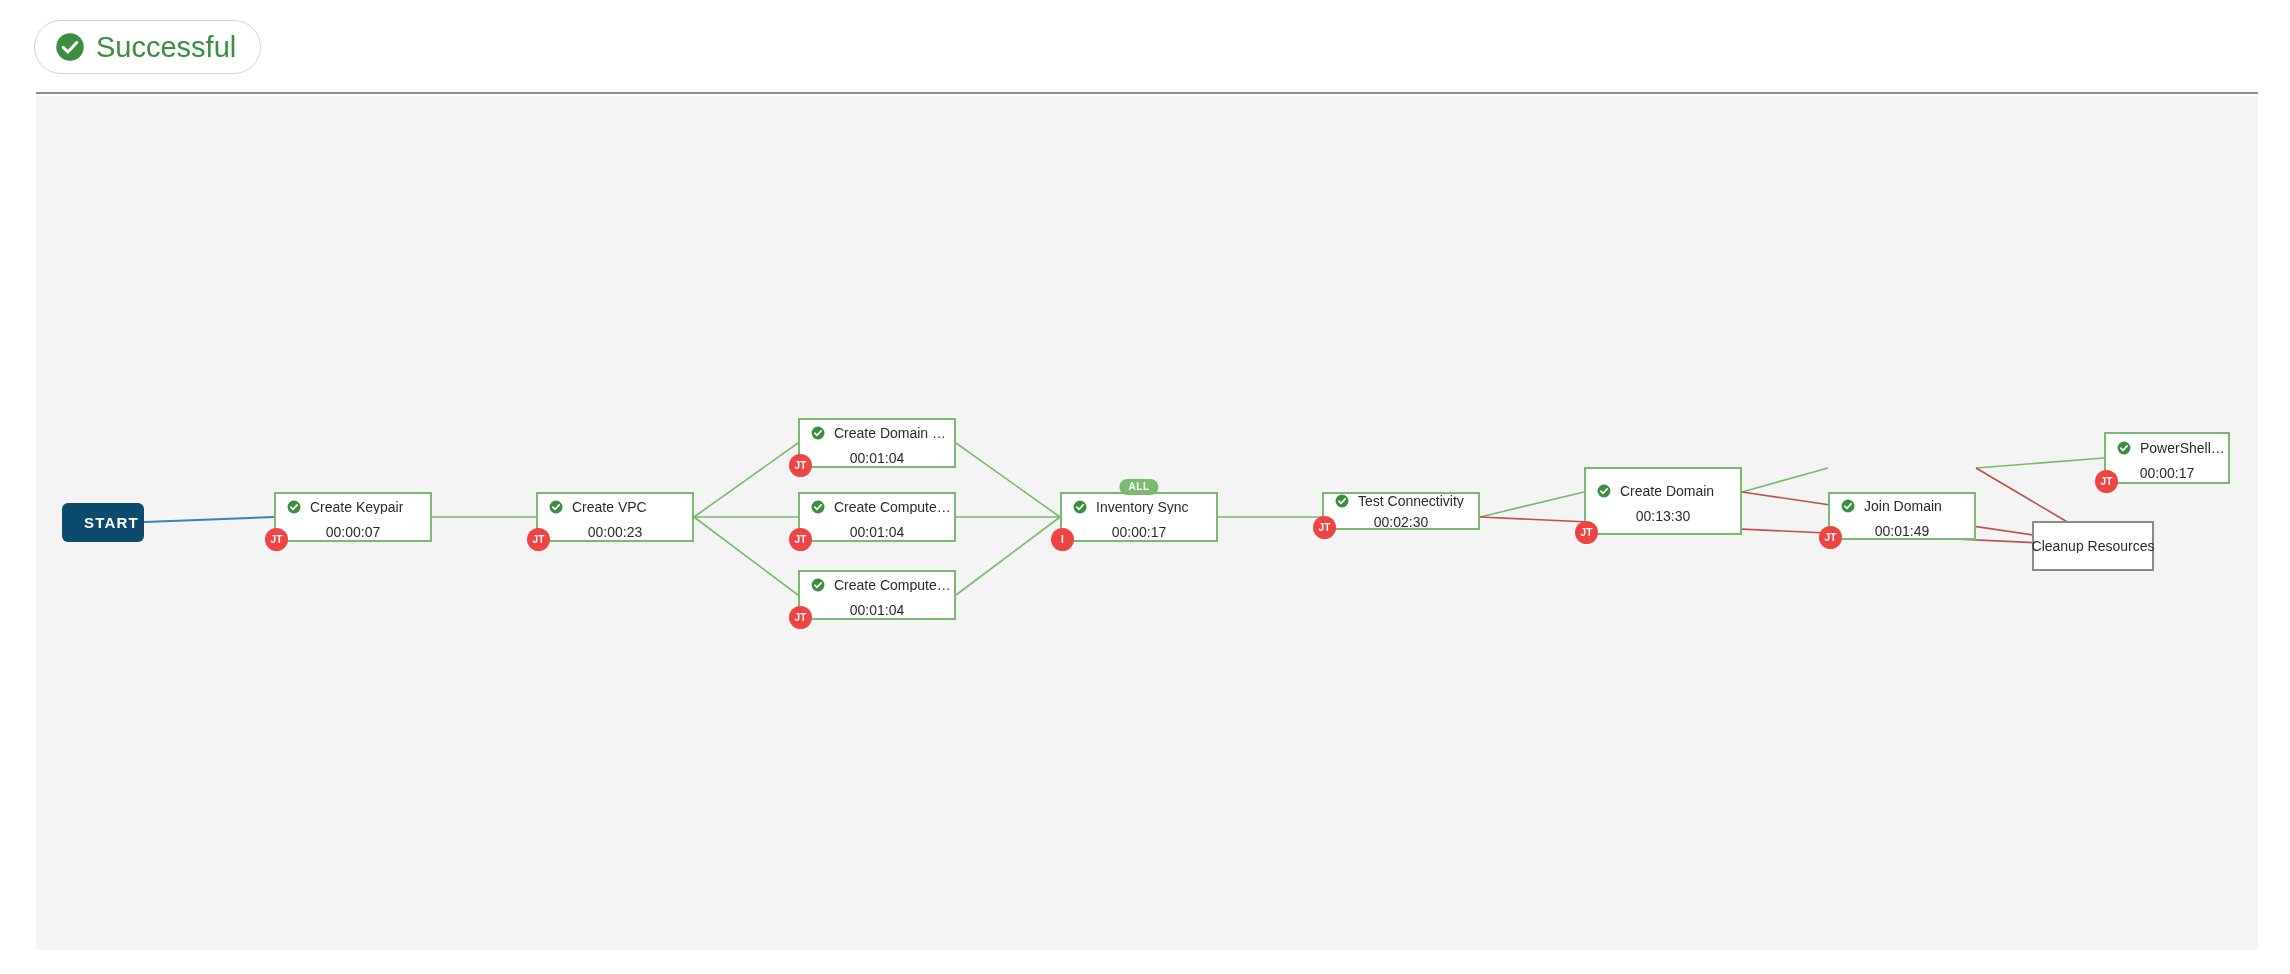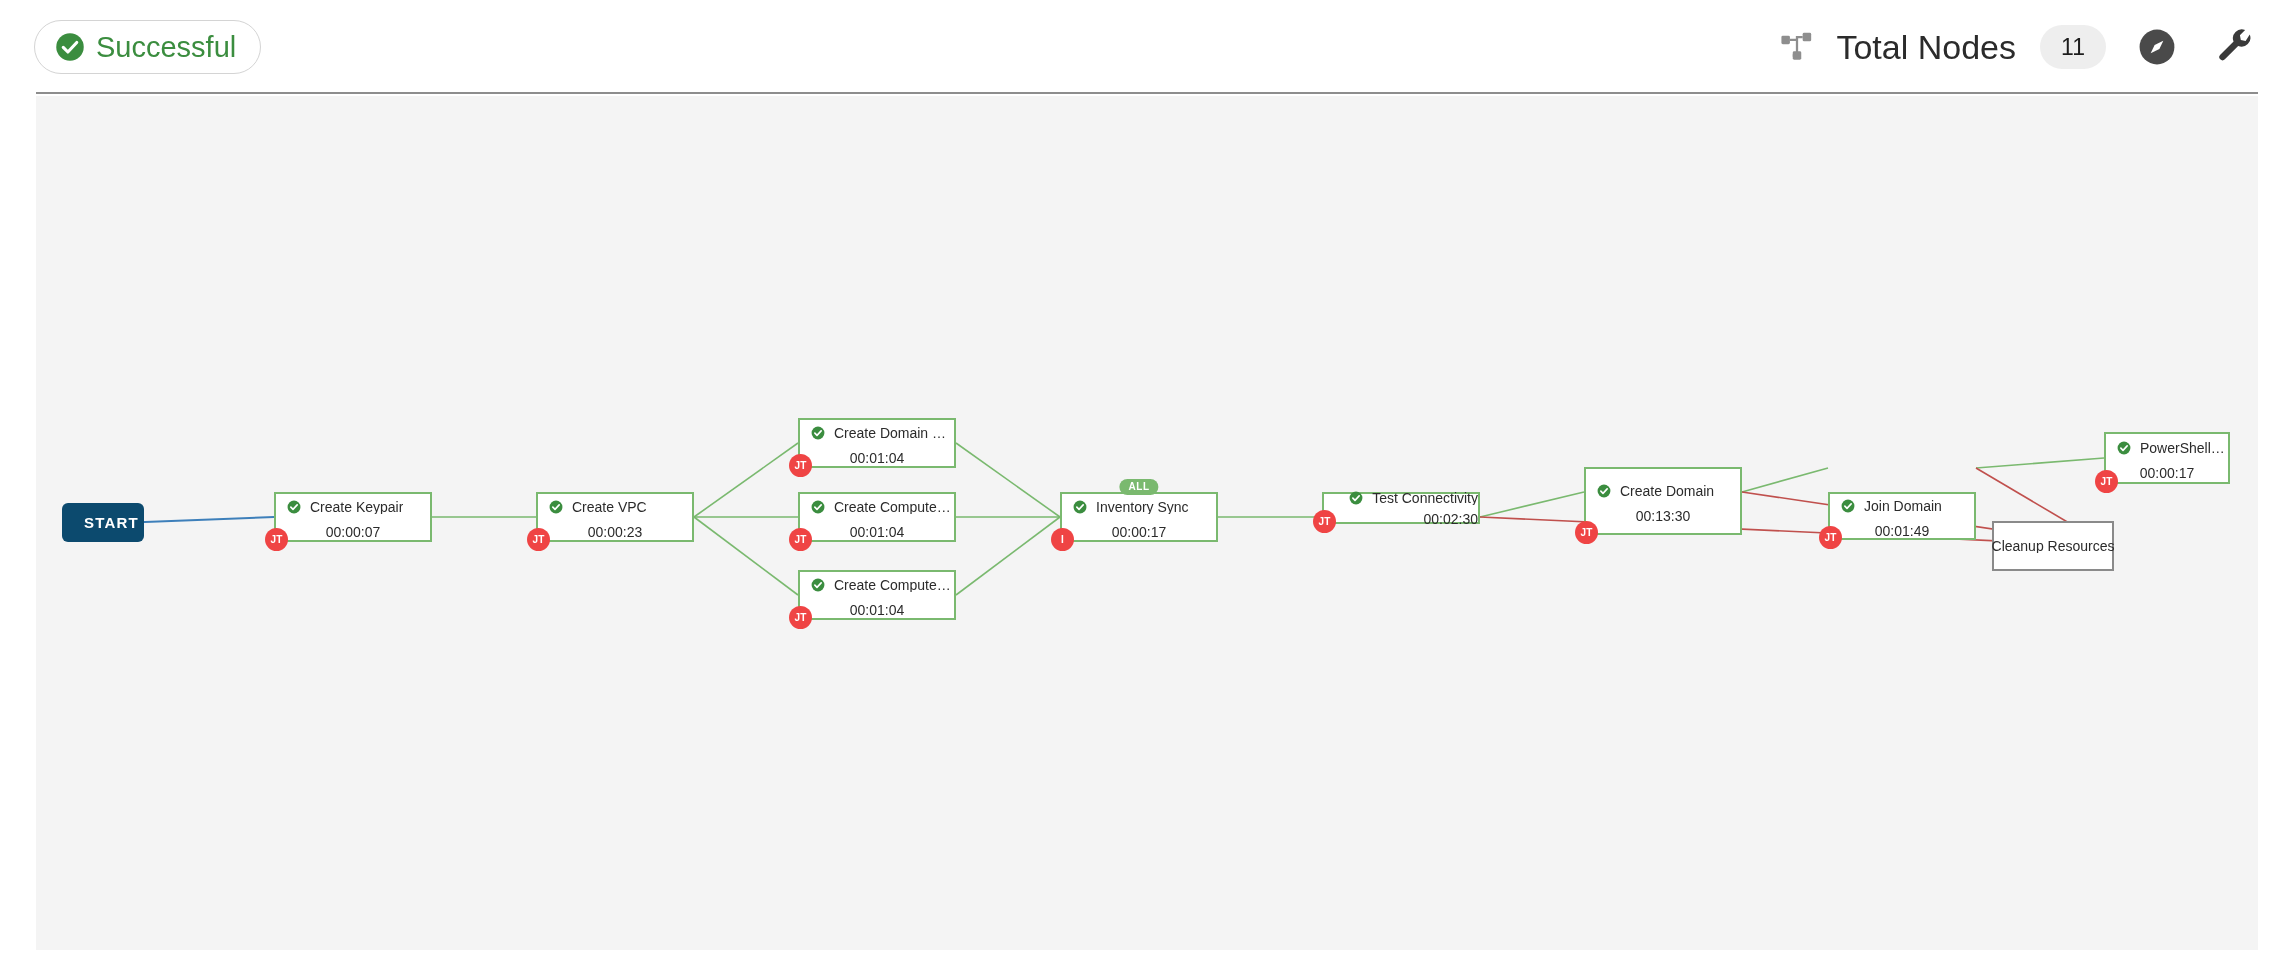--- a/index.html
+++ b/index.html
@@ -218,41 +218,20 @@
 
     <div class="status-pill">
       <svg class="check-badge" viewBox="0 0 24 24">
         <circle cx="12" cy="12" r="11" fill="#3b8d3f"></circle>
         <path d="M6.6 12.3 L10.3 16 L17.4 8.4" fill="none" stroke="#ffffff" stroke-width="2.5" stroke-linecap="round" stroke-linejoin="round"></path>
       </svg>
       <span class="pill-label">Successful</span>
     </div>
   </div>
 
-  <div class="header-right">
-    <svg class="sitemap-icon" viewBox="0 0 24 24">
-      <rect x="1" y="4" width="6" height="6" rx="1" fill="#8e8e8e"></rect>
-      <rect x="16" y="2" width="6" height="6" rx="1" fill="#8e8e8e"></rect>
-      <rect x="9" y="15" width="6" height="6" rx="1" fill="#8e8e8e"></rect>
-      <path d="M7 7 H12 M12 7 V18 M12 7 V5 H16 M12 18 H9" fill="none" stroke="#8e8e8e" stroke-width="1.6"></path>
-    </svg>
-
-    <span class="total-nodes-label">Total Nodes</span>
-
-    <span class="count-badge">11</span>
-
-    <svg class="compass-icon" viewBox="0 0 24 24">
-      <circle cx="12" cy="12" r="11" fill="#4a4a4a"></circle>
-      <path d="M16 8 L10.5 10.8 L8 16 L13.5 13.2 Z" fill="#ffffff"></path>
-    </svg>
-
-    <svg class="wrench-icon" viewBox="0 0 24 24">
-      <path d="M21.3 4.1 a5.6 5.6 0 0 1 -7.3 7.3 L5.6 19.8 a2 2 0 0 1 -2.9 -2.9 L11.1 8.6 a5.6 5.6 0 0 1 7.3 -7.3 l-3.3 3.3 0.6 3 3 0.6 z" fill="#3a3a3a"></path>
-    </svg>
-  </div>
 
   <div class="header-rule"></div>
 </div>
 
 <div class="canvas">
   <svg class="edge-layer" id="edge-layer" viewBox="0 0 2222 854" preserveAspectRatio="none">
       <line x1="96" y1="426.5" x2="238" y2="421" stroke="#3d7fba" stroke-width="2"></line>
       <line x1="396" y1="421" x2="500" y2="421" stroke="#7ab96f" stroke-width="1.6"></line>
       <line x1="658" y1="421" x2="762" y2="347" stroke="#7ab96f" stroke-width="1.6"></line>
       <line x1="658" y1="421" x2="762" y2="421" stroke="#7ab96f" stroke-width="1.6"></line>
@@ -330,21 +309,21 @@
         <div class="node-title-row">
           <svg class="node-check" viewBox="0 0 24 24">
             <circle cx="12" cy="12" r="11" fill="#3b8d3f"></circle>
             <path d="M6.6 12.3 L10.3 16 L17.4 8.4" fill="none" stroke="#ffffff" stroke-width="2.8" stroke-linecap="round" stroke-linejoin="round"></path>
           </svg>
           <span class="node-title">Inventory Sync</span>
         </div>
         <div class="node-time">00:00:17</div>
         <div class="cred-badge">I</div>
       </div>
-      <div class="node" style="left: 1286px; top: 396px; width: 158px; height: 32px; align-items: flex-end;">
+      <div class="node" style="left: 1286px; top: 396px; width: 158px; height: 38px;">
         <div class="node-title-row">
           <svg class="node-check" viewBox="0 0 24 24">
             <circle cx="12" cy="12" r="11" fill="#3b8d3f"></circle>
             <path d="M6.6 12.3 L10.3 16 L17.4 8.4" fill="none" stroke="#ffffff" stroke-width="2.8" stroke-linecap="round" stroke-linejoin="round"></path>
           </svg>
           <span class="node-title">Test Connectivity</span>
         </div>
         <div class="node-time">00:02:30</div>
         <div class="cred-badge">JT</div>
       </div>
@@ -374,17 +353,17 @@
         <div class="node-title-row">
           <svg class="node-check" viewBox="0 0 24 24">
             <circle cx="12" cy="12" r="11" fill="#3b8d3f"></circle>
             <path d="M6.6 12.3 L10.3 16 L17.4 8.4" fill="none" stroke="#ffffff" stroke-width="2.8" stroke-linecap="round" stroke-linejoin="round"></path>
           </svg>
           <span class="node-title">PowerShell Validation</span>
         </div>
         <div class="node-time">00:00:17</div>
         <div class="cred-badge">JT</div>
       </div>
-      <div class="node pending centered-only" style="left: 1956px; top: 425px; width: 122px; height: 50px;">
+      <div class="node pending centered-only" style="left: 1996px; top: 425px; width: 122px; height: 50px;">
         <span class="node-title">Cleanup Resources</span>
       </div>
     </div>
 </div>
 
 </body></html>

